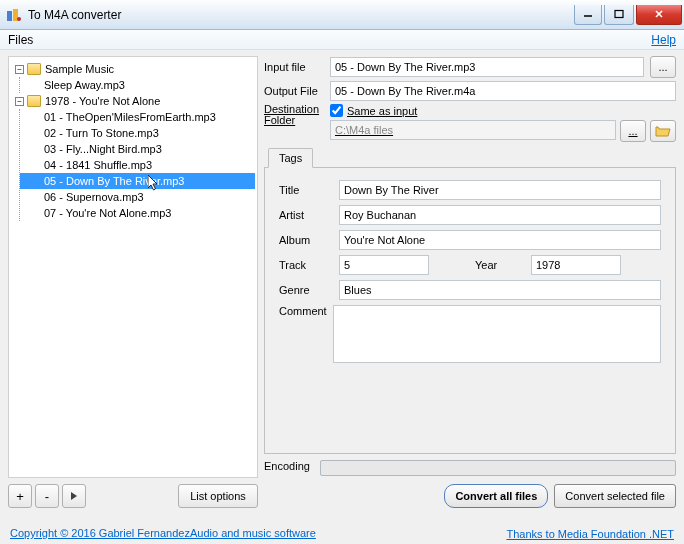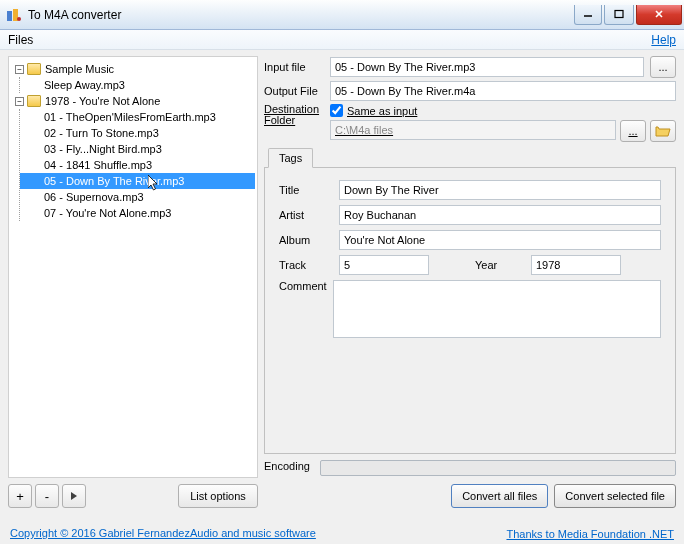--- a/index.html
+++ b/index.html
@@ -46,21 +46,21 @@
 .trow .yearlbl { width: 50px; margin-left: 40px; }
 .comment { height: 58px; border: 1px solid #c0c8d0; background: #fff; resize: none; width: 100%; padding: 2px 4px; font-family: inherit; font-size: 11px; }
 .bitrate-row { display: flex; align-items: center; gap: 6px; margin-top: 6px; }
 .bitrate-row label { width: 50px; }
 .combo { width: 184px; height: 21px; border: 1px solid #a0b0c0; background: #fff; font-size: 11px; padding: 0 2px; }
 .encrow { display: flex; align-items: flex-start; gap: 6px; margin-top: 4px; }
 .encrow label { width: 50px; }
 .progress { flex: 1; height: 16px; border: 1px solid #b0b8c0; background: #e8e8e8; border-radius: 2px; }
 .mainbtns { display: flex; justify-content: flex-end; gap: 6px; margin: 6px 0; }
 .bigbtn { height: 24px; padding: 0 10px; border: 1px solid #888; background: linear-gradient(#fdfdfd,#e4e4e4); border-radius: 3px; font-size: 11px; }
-.bigbtn.primary { font-weight: normal; border-color: #5080c0; }
+.bigbtn.primary { font-weight: bold; border-color: #5080c0; border-radius: 10px; }
 .footer { height: 30px; background: #f0f0f0; padding: 0 10px 4px 10px; display: flex; align-items: flex-end; font-size: 11px; }
 .footer a { color: #0066cc; text-decoration: underline; }
 .footer .fl { display: flex; flex-direction: row; line-height: 13px; }
 .footer .fr { margin-left: auto; }
 .cursor { position: absolute; width: 12px; height: 18px; pointer-events: none; }
 .destlbl { width: 60px; line-height: 11px; }
 </style>
 </head>
 <body>
 
@@ -199,20 +199,24 @@
         <div class="trow">
             <label>Album</label>
             <input class="tinput" value="You're Not Alone" style="">
           </div>
         <div class="trow track">
           <label>Track</label>
           <input class="tinput small" value="5" style="">
           <label class="yearlbl">Year</label>
           <input class="tinput small" value="1978" style="">
         </div>
+        <div class="trow">
+            <label>Genre</label>
+            <input class="tinput" value="Blues" style="">
+          </div>
         <div class="trow" style="align-items:flex-start;">
           <label>Comment</label>
           <textarea class="comment" style=""></textarea>
         </div>
       </div>
     </div>
 
     <div class="encrow">
       <label>Encoding</label>
       <div class="progress"></div>

